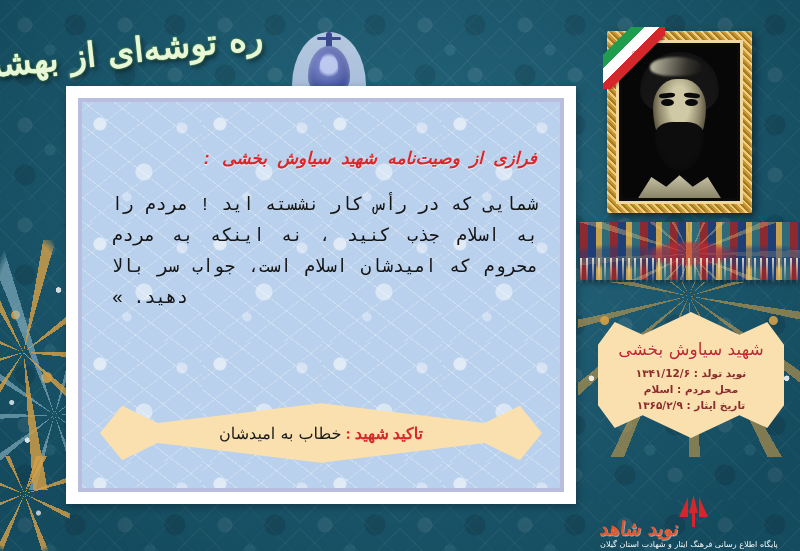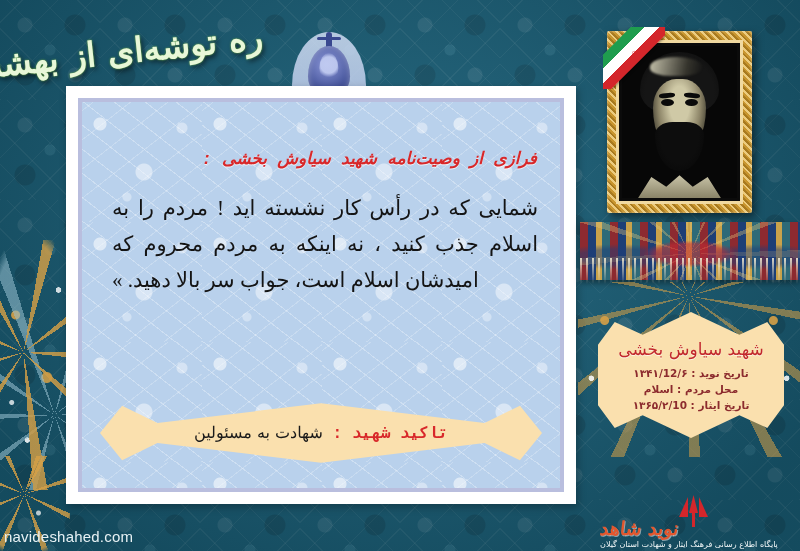--- a/index.html
+++ b/index.html
@@ -122,37 +122,37 @@
     position:absolute;right:23px;top:46px;
     font-family:Liberation Mono, monospace;
     font-size:17px;font-weight:bold;color:#d8282a;font-style:italic;
     text-shadow:0 1px 0 rgba(255,255,255,.7);
     direction:rtl;white-space:nowrap;
   }
 
   .body-text{
     position:absolute;right:22px;left:30px;top:88px;
     direction:rtl;text-align:justify;text-align-last:left;
-    font-family:Liberation Serif, serif;
-    font-size:21px;line-height:1.72;color:#141414;
+    font-family:Liberation Mono, monospace;
+    font-size:18px;line-height:1.72;color:#141414;
   }
 
   
   .ribbon{
     position:absolute;left:18px;right:18px;top:300px;height:62px;
     background:#fae0ae;
     clip-path:polygon(0% 50%,5% 6%,13% 34%,50% 2%,87% 34%,95% 6%,100% 50%,
                       95% 94%,87% 66%,50% 98%,13% 66%,5% 94%);
     display:flex;align-items:center;justify-content:center;
   }
   .ribbon-text{
     direction:rtl;font-family:"DejaVu Serif","Liberation Serif",serif;
     font-size:16px;color:#1a1a1a;white-space:nowrap;
   }
-  .ribbon-text .em{color:#d8282a;font-weight:bold;font-family:Liberation Mono, monospace;}
+  .ribbon-text .em{color:#d8282a;font-weight:bold;font-family:Liberation Serif, serif;}
 
   
   .frame-wrap{position:absolute;left:607px;top:31px;width:145px;height:182px;}
   .frame-gold{
     position:absolute;inset:0;
     background:
       repeating-linear-gradient(45deg, #c9962f 0 2px, #eccb7d 2px 4px, #a87a1f 4px 6px);
     border-radius:2px;
     box-shadow:3px 4px 9px rgba(0,0,0,.5), inset 0 0 3px rgba(255,255,255,.5);
   }
@@ -302,21 +302,21 @@
 
   <div class="panel-white">
     <div class="panel-inner">
 
       <div class="heading-red">فرازی از وصیت‌نامه شهید سیاوش بخشی :</div>
 
       <div class="body-text">شمایی که در رأس کار نشسته اید ! مردم را به اسلام جذب کنید ، نه اینکه به مردم محروم که امیدشان اسلام است، جواب سر بالا دهید. »</div>
 
       <div class="ribbon">
         <div class="ribbon-text">
-          <span class="em">تاکید شهید : </span><span>شهادت به مسئولین</span>
+          <span class="em">تاکید شهید : </span><span>خطاب به امیدشان</span>
         </div>
       </div>
 
     </div>
   </div>
 
   <div class="frame-wrap">
     <div class="frame-gold"></div>
     <div class="frame-bevel">
       <div class="photo">
@@ -338,33 +338,32 @@
   </div>
 
   <div class="carpet"></div>
   <div class="carpet-fringe"></div>
 
   <div class="info-orn"></div>
   <div class="info-card">
     <div class="martyr-name">شهید سیاوش بخشی</div>
 
     <div class="info-line">
-      <span>تاریخ نوید : </span><span>۱۳۴۱/12/۶</span>
+      <span>نوید تولد : </span><span>۱۳۴۱/12/۶</span>
     </div>
 
     <div class="info-line">
       <span>محل مردم : </span><span>اسلام</span>
     </div>
 
     <div class="info-line">
-      <span>تاریخ ایثار : </span><span>۱۳۶۵/۲/10</span>
-    </div>
-  </div>
-
-  <div class="watermark">navideshahed.com</div>
+      <span>تاریخ ایثار : </span><span>۱۳۶۵/۲/۹</span>
+    </div>
+  </div>
+
 
   <div class="tulip">
     <div class="pl"></div>
     <div class="pc"></div>
     <div class="pr"></div>
     <div class="stem"></div>
   </div>
 
   <div class="nav-logo">
     <div class="nav-word">نوید شاهد</div>

